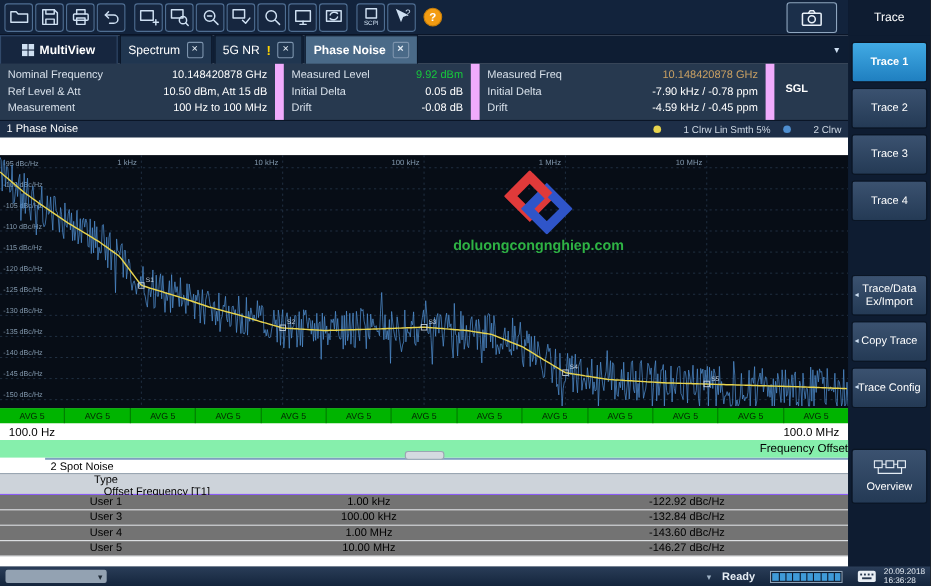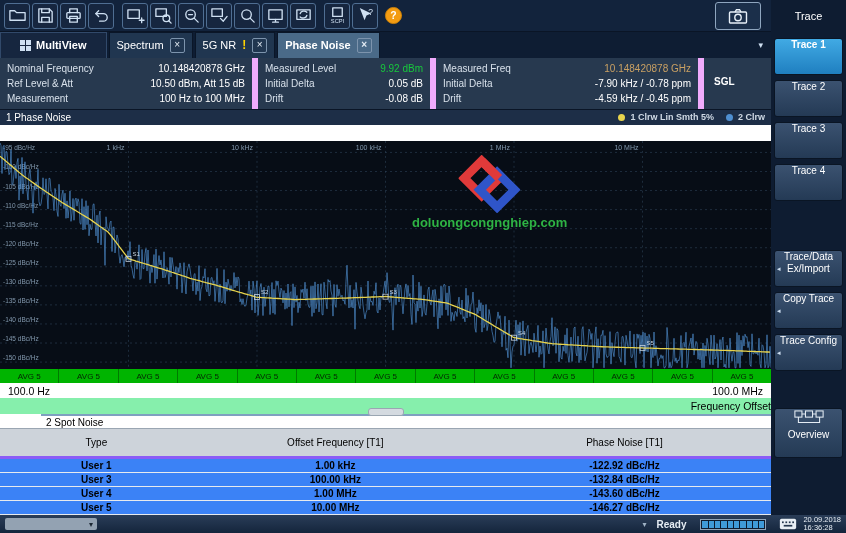--- a/index.html
+++ b/index.html
@@ -32,36 +32,36 @@
   .tab{display:flex;align-items:center;gap:6px;background:#203650;border:1px solid #0a1628;border-bottom:none;
        margin-left:2px;padding:0 7px;cursor:pointer;}
   .tab.active{background:#4a6a88;font-weight:bold;}
   .tab .warn{color:#ffd400;font-weight:bold;font-size:12px;}
   .tclose{width:13px;height:13px;border:1px solid #7d94ad;color:#e4ecf4;font-size:10px;line-height:11px;
           text-align:center;border-radius:2px;cursor:pointer;}
   .tab-overflow{margin-left:auto;align-self:center;color:#cfe0f2;font-size:9px;padding:0 8px;cursor:pointer;}
 
   
   .info{height:52px;background:#27394f;display:flex;font-size:10px;color:#fff;border-bottom:1px solid #0a1526;box-sizing:border-box;}
-  .ipcol{padding:3px 7px;box-sizing:border-box;border-right:6px solid #f0abfc;}
+  .ipcol{padding:3px 7px;box-sizing:border-box;border-right:8px solid #f0abfc;}
   .ipcol.c1{width:258px;}
   .ipcol.c2{width:178px;}
   .ipcol.c3{width:268px;}
   .iprow{display:flex;justify-content:space-between;line-height:15px;gap:8px;}
   .iplabel{color:#d7e0ea;white-space:nowrap;}
   .ipval{color:#fff;white-space:nowrap;text-align:right;}
   .val-green{color:#17c93c;}
   .val-amber{color:#c9a063;}
   .sgl{padding:18px 0 0 10px;font-weight:bold;color:#fff;}
 
   
   .chart-header{height:15px;background:#1d2e47;color:#fff;display:flex;align-items:center;
                 justify-content:space-between;padding:0 6px;font-size:10px;}
   .legend{display:flex;align-items:center;gap:12px;font-size:9px;color:#cfd9e4;}
-  .legend-item{display:flex;align-items:center;gap:5px;font-weight:bold;}
+  .legend-item{display:flex;align-items:center;gap:20px;}
   .legend-dot{width:7px;height:7px;border-radius:50%;display:inline-block;}
   .plot-wrap{position:relative;height:230px;background:#070d16;margin-top:16px;}
   .plot-wrap svg.plot{position:absolute;inset:0;width:100%;height:100%;display:block;}
 
   .watermark{position:absolute;left:63.5%;top:14px;transform:translateX(-50%);
              display:flex;flex-direction:column;align-items:center;pointer-events:none;}
   .wm-text{margin-top:2px;font-size:13px;font-weight:bold;color:#2eb344;}
 
   .avg-bar{height:14px;display:flex;background:#00b400;}
   .avg-seg{flex:1;border-right:1px solid #007a00;color:#042404;font-size:8px;display:flex;
@@ -71,34 +71,34 @@
   .freq-row{height:15px;background:#fff;color:#000;font-size:10.5px;display:flex;
             justify-content:space-between;align-items:center;padding:0 8px;}
   .axis-row{position:relative;height:16px;background:#86efac;color:#000;font-size:10.5px;display:flex;
             align-items:center;justify-content:flex-end;}
   .splitter{position:absolute;left:50%;bottom:-2px;transform:translateX(-50%);width:34px;height:6px;
             background:#d4dae0;border:1px solid #9aa6b2;border-radius:3px;cursor:row-resize;z-index:2;}
 
   
   .spot-header{height:14px;background:#fff;color:#000;font-size:10px;display:flex;align-items:center;
                padding-left:5px;border-top:2px solid #7fa0c0;box-sizing:border-box;margin-left:41px;}
-  .thead{height:31px;display:flex;background:#cdd3da;border-top:1px solid #9aa6b2;border-bottom:3px solid #8b5cf6;
-         font-size:10px;color:#000;box-sizing:border-box;}
-  .trow{height:14px;display:flex;background:#3b82f6;font-size:10px;color:#000;border-bottom:1px solid #e7eaee;box-sizing:border-box;font-weight:bold;}
+  .thead{height:20px;display:flex;background:#cdd3da;border-top:1px solid #9aa6b2;border-bottom:1px solid #8b5cf6;
+         font-size:10px;color:#000;box-sizing:border-box;flex-direction:column;}
+  .trow{height:14px;display:flex;background:#737373;font-size:10px;color:#000;border-bottom:1px solid #e7eaee;box-sizing:border-box;}
   .tcell{display:flex;align-items:center;justify-content:center;}
   .tcell.c0{width:25%;}
   .tcell.c1{width:37%;}
   .tcell.c2{width:38%;}
   .filler{flex:1;background:#fff;}
 
   
   .sidebar{width:75px;background:#0e1c31;padding-top:6px;box-sizing:border-box;display:flex;flex-direction:column;align-items:center;}
   .skbtn{position:relative;width:69px;height:37px;margin-bottom:5px;border:1px solid #0a1524;border-radius:3px;
          background:linear-gradient(#3b5270,#243a55);color:#fff;font-size:10px;display:flex;flex-direction:column;
-         align-items:center;justify-content:flex-start;text-align:center;cursor:pointer;line-height:12px;padding:0 3px;box-sizing:border-box;}
+         align-items:center;justify-content:center;text-align:center;cursor:pointer;line-height:12px;padding:0 3px;box-sizing:border-box;}
   .skbtn.active{background:linear-gradient(#41aae4,#1f7fc0);font-weight:bold;}
   .sub-arrow{position:absolute;left:2px;top:50%;transform:translateY(-50%);font-size:7px;color:#cfe0f2;}
   .sk-gap1{height:44px;}
   .sk-gap2{height:32px;}
   .skbtn.overview{height:50px;margin-bottom:0;}
   .skbtn.overview svg{width:30px;height:18px;stroke:#e4ecf4;fill:none;stroke-width:1.2;margin-bottom:2px;}
 
   
   .statusbar{position:absolute;bottom:0;left:0;width:846px;height:18px;background:linear-gradient(#2a3d58,#14253c);
              display:flex;align-items:center;padding:0 5px;box-sizing:border-box;color:#e6edf4;font-size:10px;}

